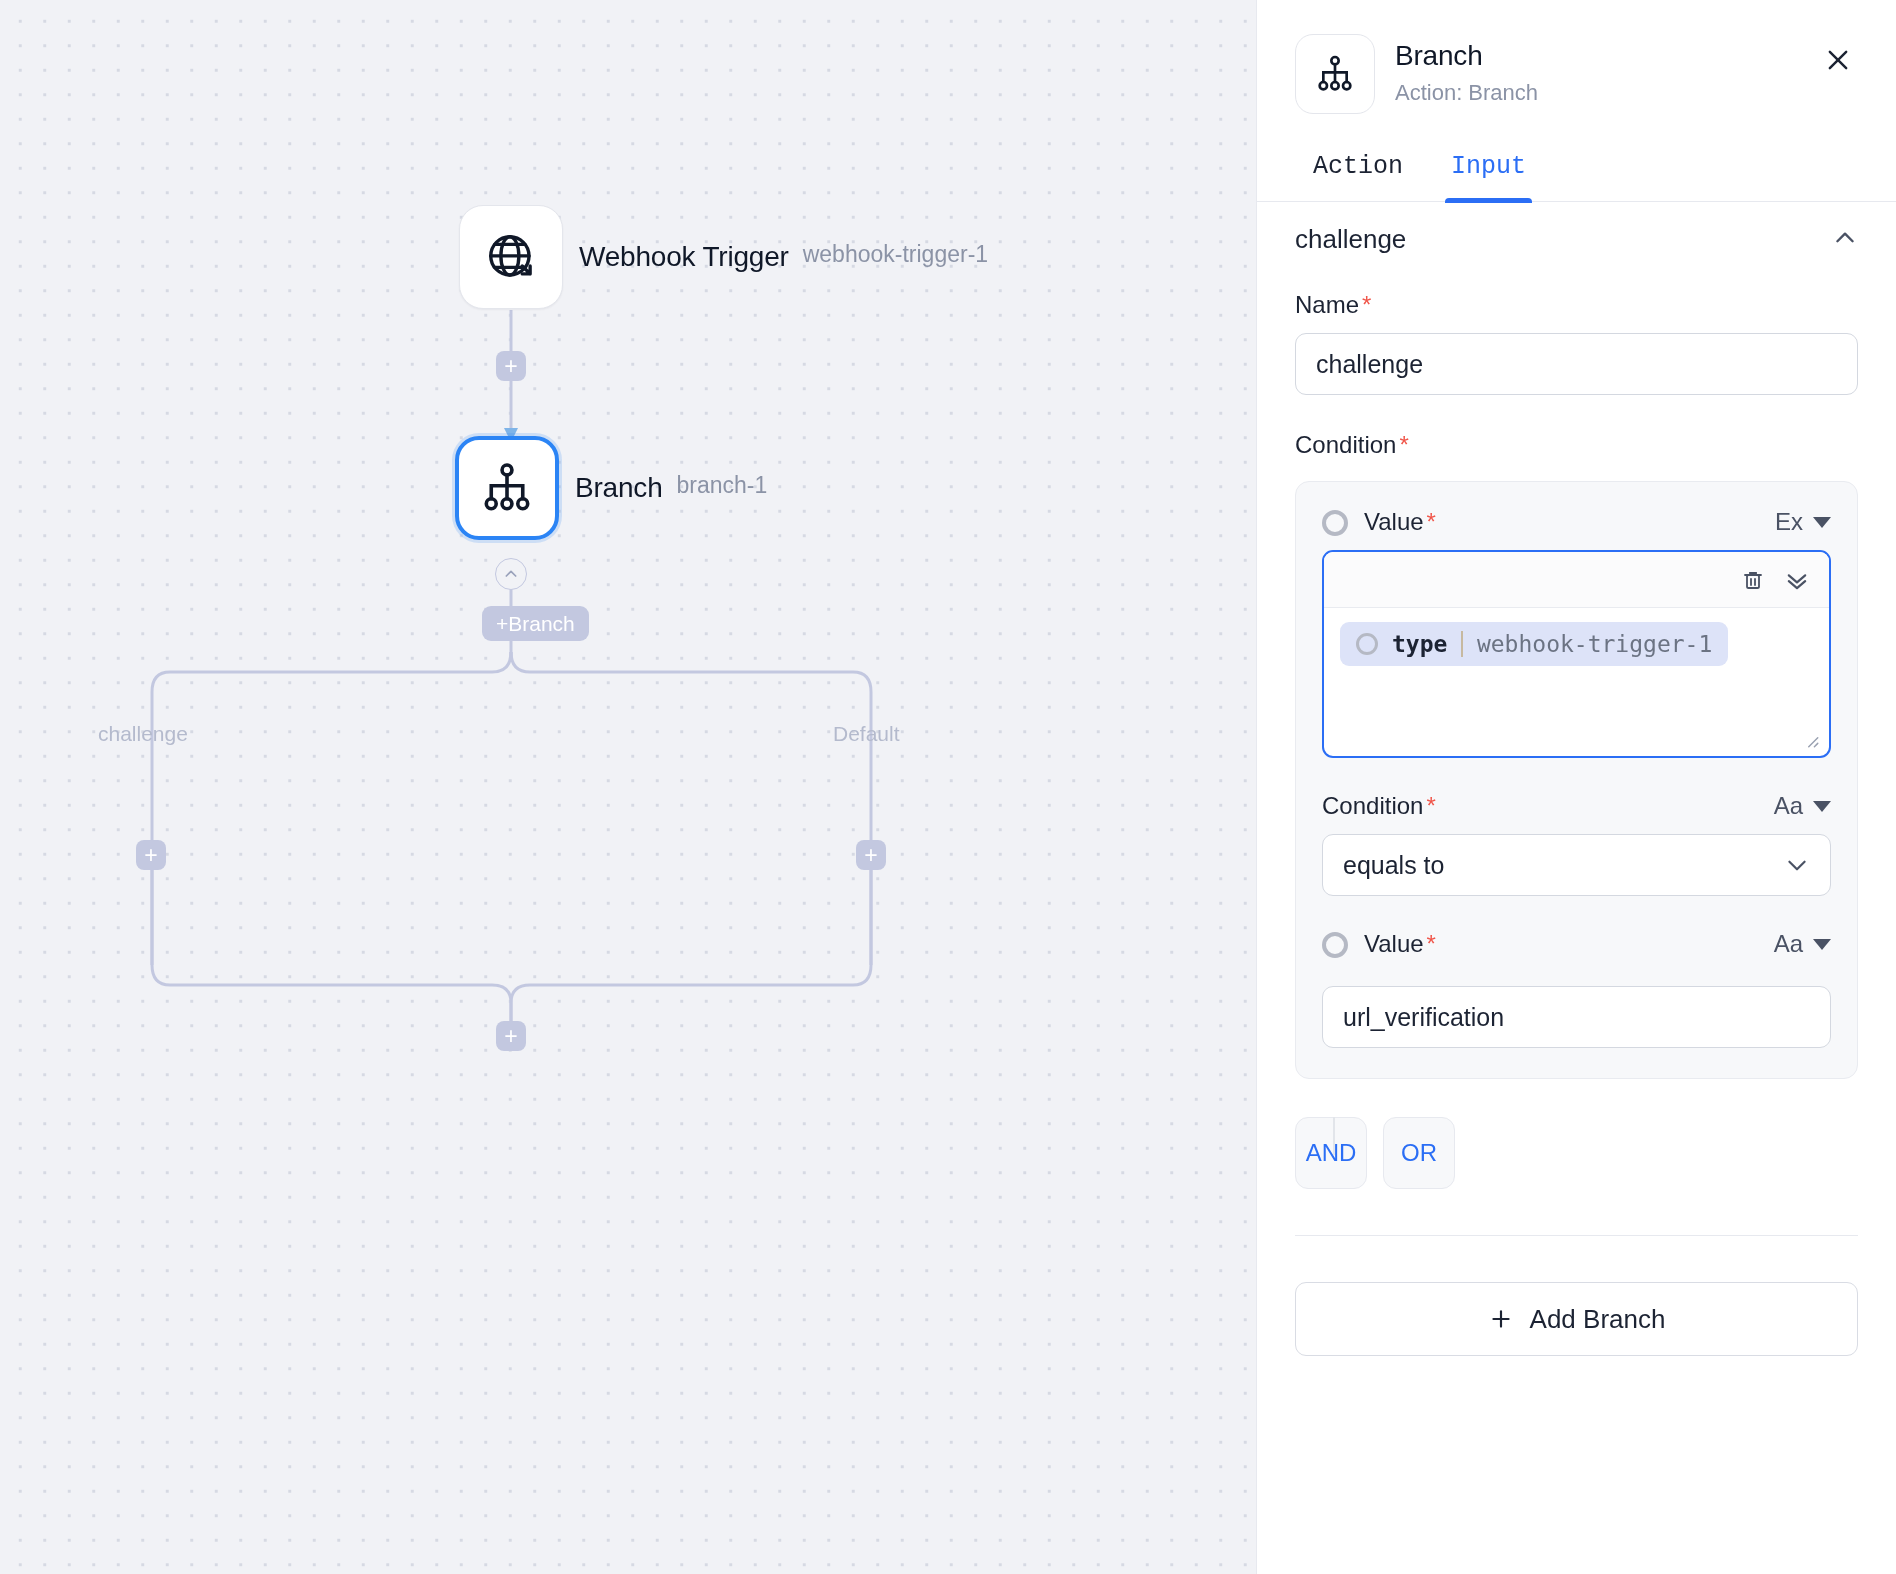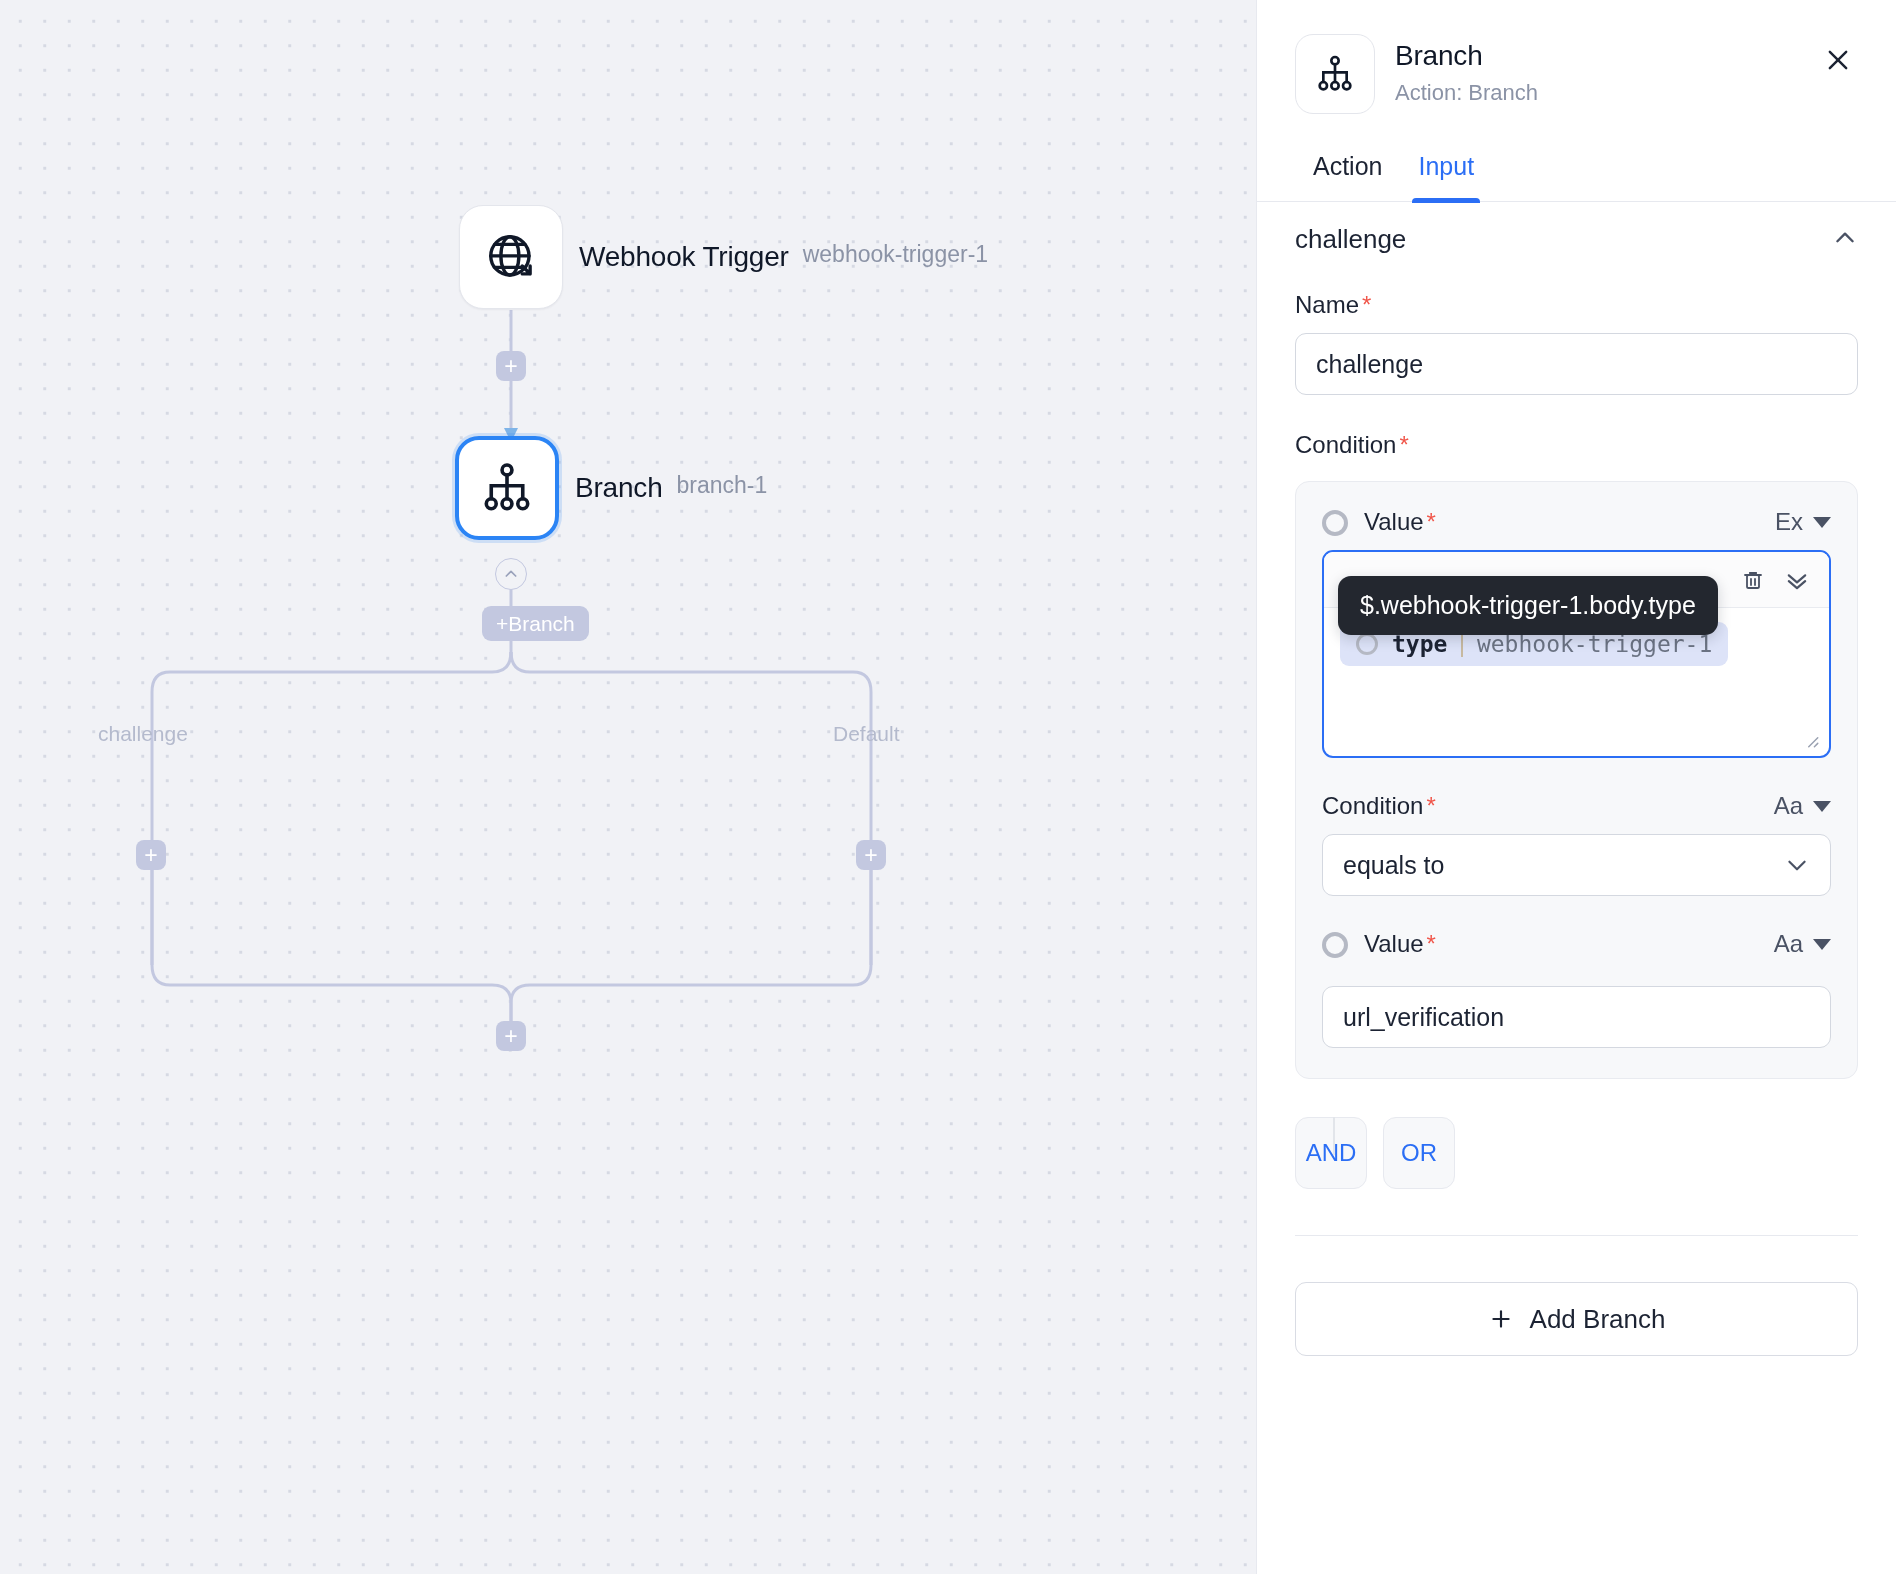--- a/index.html
+++ b/index.html
@@ -98,25 +98,26 @@
   .head-txt { flex: 1; padding-top: 6px; }
   .head-title { font-size: 28px; color: #101828; letter-spacing: -.2px; }
   .head-sub { font-size: 22px; color: #8b93a6; margin-top: 8px; }
   .close-btn {
     width: 40px; height: 40px; margin-top: 6px;
     display: flex; align-items: center; justify-content: center;
     cursor: pointer; color: #1c2333;
   }
 
   .tabs {
-    display: flex; gap: 0;
+    display: flex; gap: 12px;
     padding: 0 38px;
     margin-top: 30px;
     border-bottom: 1px solid #e7e9ef;
     position: relative;
+    font-family: Liberation Mono, monospace;
   }
   .tab {
     font-size: 25px; color: #1c2333;
     padding: 8px 18px 20px 18px;
     cursor: pointer; position: relative;
   }
   .tab.active { color: #2b6ef5; }
   .tab.active::after {
     content: ""; position: absolute; left: 12px; right: 12px; bottom: -2px;
     height: 5px; border-radius: 4px 4px 0 0; background: #2b6ef5;
@@ -420,21 +421,20 @@
               </svg>
             </div>
             <div class="tb-icon">
               <svg width="28" height="28" viewBox="0 0 24 24" fill="none" stroke="#4a5264" stroke-width="1.9" stroke-linecap="round" stroke-linejoin="round">
                 <polyline points="5,8 12,14 19,8"></polyline>
                 <polyline points="5,13 12,19 19,13"></polyline>
               </svg>
             </div>
           </div>
           <div class="expr-body">
-            <div class="tooltip">$.webhook-trigger-1.body.type</div>
             <div class="token">
               <span class="token-ring"></span>
               <span class="token-key">type</span>
               <span class="token-div"></span>
               <span class="token-val">webhook-trigger-1</span>
             </div>
           </div>
           <div class="resize-grip">
             <svg width="18" height="18" viewBox="0 0 16 16" fill="none" stroke="#9aa1b1" stroke-width="1.3" stroke-linecap="round">
               <line x1="14" y1="6" x2="6" y2="14"></line>

